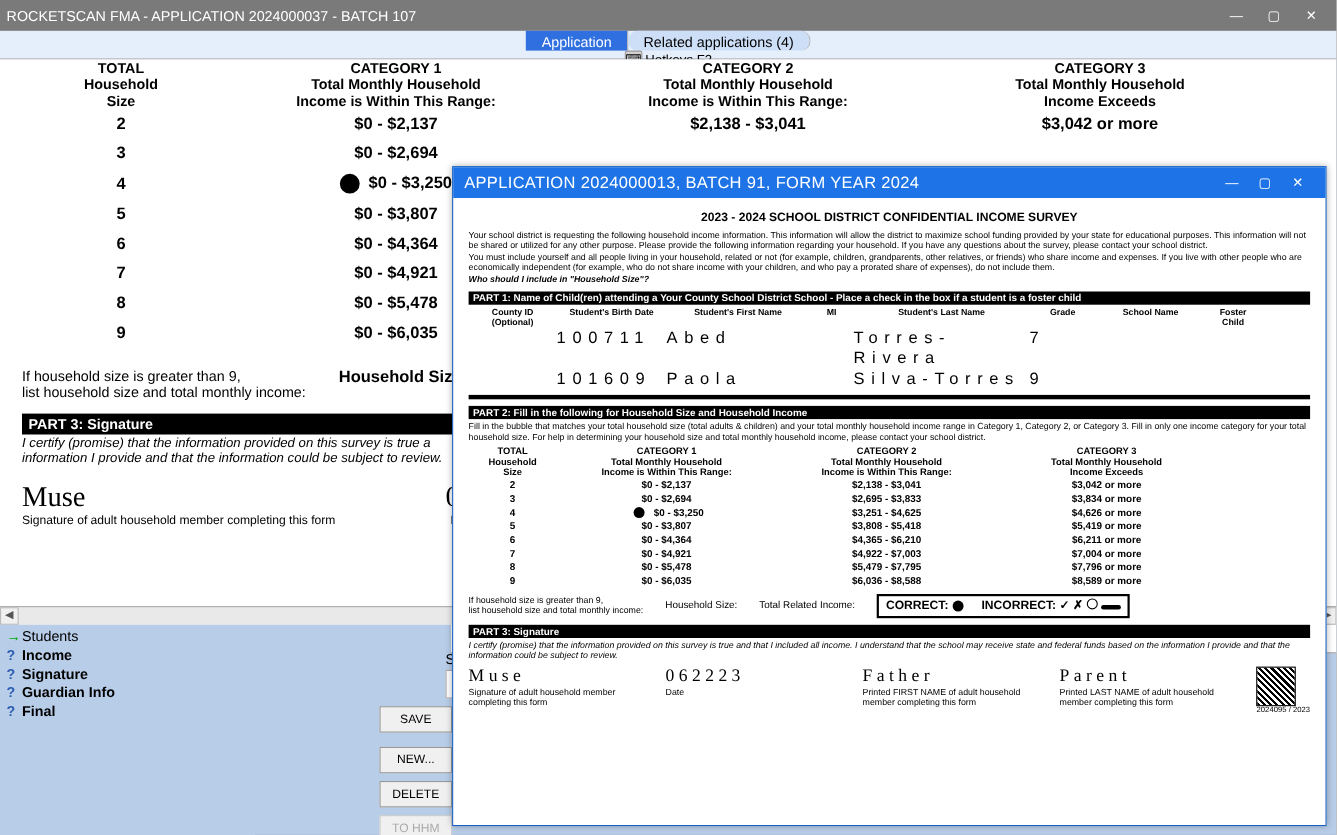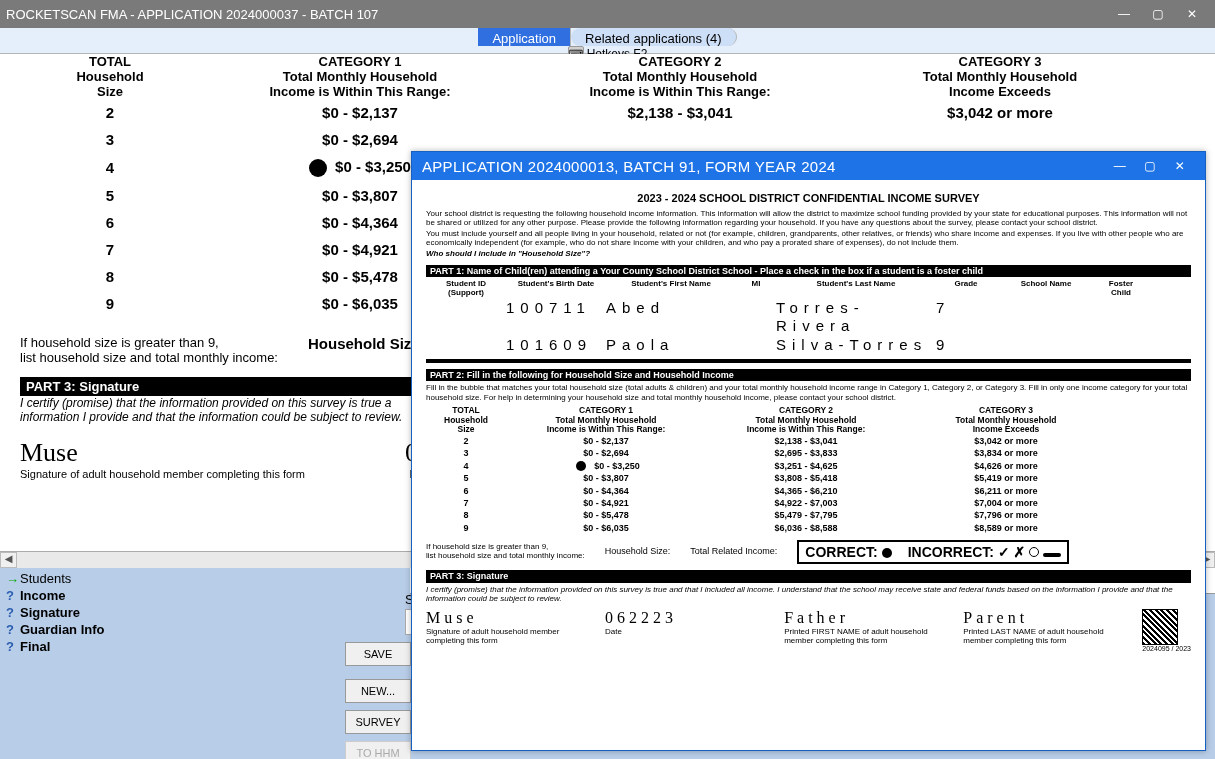--- a/index.html
+++ b/index.html
@@ -64,21 +64,21 @@
   .partbar { background:#000; color:#fff; font-weight:bold; font-size:9px; padding:1px 4px; margin-top:6px;}
   .thead { display:flex; font-size:8px; font-weight:bold; text-align:center; padding:2px 0;}
   .thead div{ padding:0 2px;}
   .studcol-id{width:80px;} .studcol-bd{width:100px;} .studcol-fn{width:130px;} .studcol-mi{width:40px;} .studcol-ln{width:160px;} .studcol-gr{width:60px;} .studcol-sc{width:100px;} .studcol-fc{width:50px;}
   .studrow { display:flex; font-family:"Segoe Script",cursive; font-size:15px; letter-spacing:6px; padding:0 0 2px 0;}
   
   .p2headerrow { display:flex; font-weight:bold; font-size:8.5px; text-align:center; margin-top:4px;}
   .p2headerrow div{padding:0 2px;}
   .p2c-size{width:80px;} .p2c-c1{width:200px;} .p2c-c2{width:200px;} .p2c-c3{width:200px;}
   .p2row { display:flex; font-weight:bold; font-size:9px; text-align:center; align-items:center; padding:1px 0;}
-  .markbox { border:2px solid #000; padding:2px 6px; display:flex; gap:16px; font-size:14px; font-weight:bold; align-items:center; float:right; margin-top:2px;}
+  .markbox { border:2px solid #000; padding:2px 6px; display:flex; gap:16px; font-size:11px; font-weight:bold; align-items:center; float:right; margin-top:2px;}
   .blk{display:inline-block;width:10px;height:10px;border-radius:50%;background:#000;vertical-align:middle;margin-left:4px;}
   .sigflex { display:flex; gap:20px; margin-top:6px; font-size:8px;}
   .sigflex .c { flex:1;}
   .sigflex .hw { font-family:"Segoe Script",cursive; font-size:16px; letter-spacing:4px;}
   .qr { width:36px; height:36px; background:repeating-linear-gradient(45deg,#000,#000 2px,#fff 2px,#fff 4px); border:1px solid #000;}
   .thickrule{height:4px;background:#000;margin:4px 0;}
 </style>
 </head>
 <body>
 
@@ -265,42 +265,42 @@
   <div class="searchlbl">S</div>
   <div class="searchbox"></div>
 
   <div class="rbtn" style="top:588px">
       <span>SAVE</span>
     </div>
   <div class="rbtn" style="top:625px">
       <span>NEW...</span>
     </div>
   <div class="rbtn" style="top:656px">
-      <span>SURVEY</span>
+      <span>DELETE</span>
     </div>
   <div class="rbtn" style="top:687px;color:#aaa;border-color:#ccc">
       <span>TO HHM</span>
     </div>
 
   <div class="childwin">
     <div class="childtitle">
       <span>APPLICATION 2024000013, BATCH 91, FORM YEAR 2024</span>
       <span class="spacer"></span>
       <span class="winbtn">—</span>
       <span class="winbtn">▢</span>
       <span class="winbtn">✕</span>
     </div>
     <div class="formdoc">
       <div class="formtitle">2023 - 2024 SCHOOL DISTRICT CONFIDENTIAL INCOME SURVEY</div>
       <div class="fine">Your school district is requesting the following household income information. This information will allow the district to maximize school funding provided by your state for educational purposes. This information will not be shared or utilized for any other purpose. Please provide the following information regarding your household. If you have any questions about the survey, please contact your school district.</div>
       <div class="fine">You must include yourself and all people living in your household, related or not (for example, children, grandparents, other relatives, or friends) who share income and expenses. If you live with other people who are economically independent (for example, who do not share income with your children, and who pay a prorated share of expenses), do not include them.</div>
       <div class="fine"><b><i>Who should I include in "Household Size"?</i></b></div>
       <div class="partbar">PART 1: Name of Child(ren) attending a Your County School District School - Place a check in the box if a student is a foster child</div>
       <div class="thead">
-        <div class="studcol-id">Student ID (Support)</div>
+        <div class="studcol-id">County ID (Optional)</div>
         <div class="studcol-bd">Student's Birth Date</div>
         <div class="studcol-fn">Student's First Name</div>
         <div class="studcol-mi">MI</div>
         <div class="studcol-ln">Student's Last Name</div>
         <div class="studcol-gr">Grade</div>
         <div class="studcol-sc">School Name</div>
         <div class="studcol-fc">Foster Child</div>
       </div>
       <div id="studrows">
           <div class="studrow">

